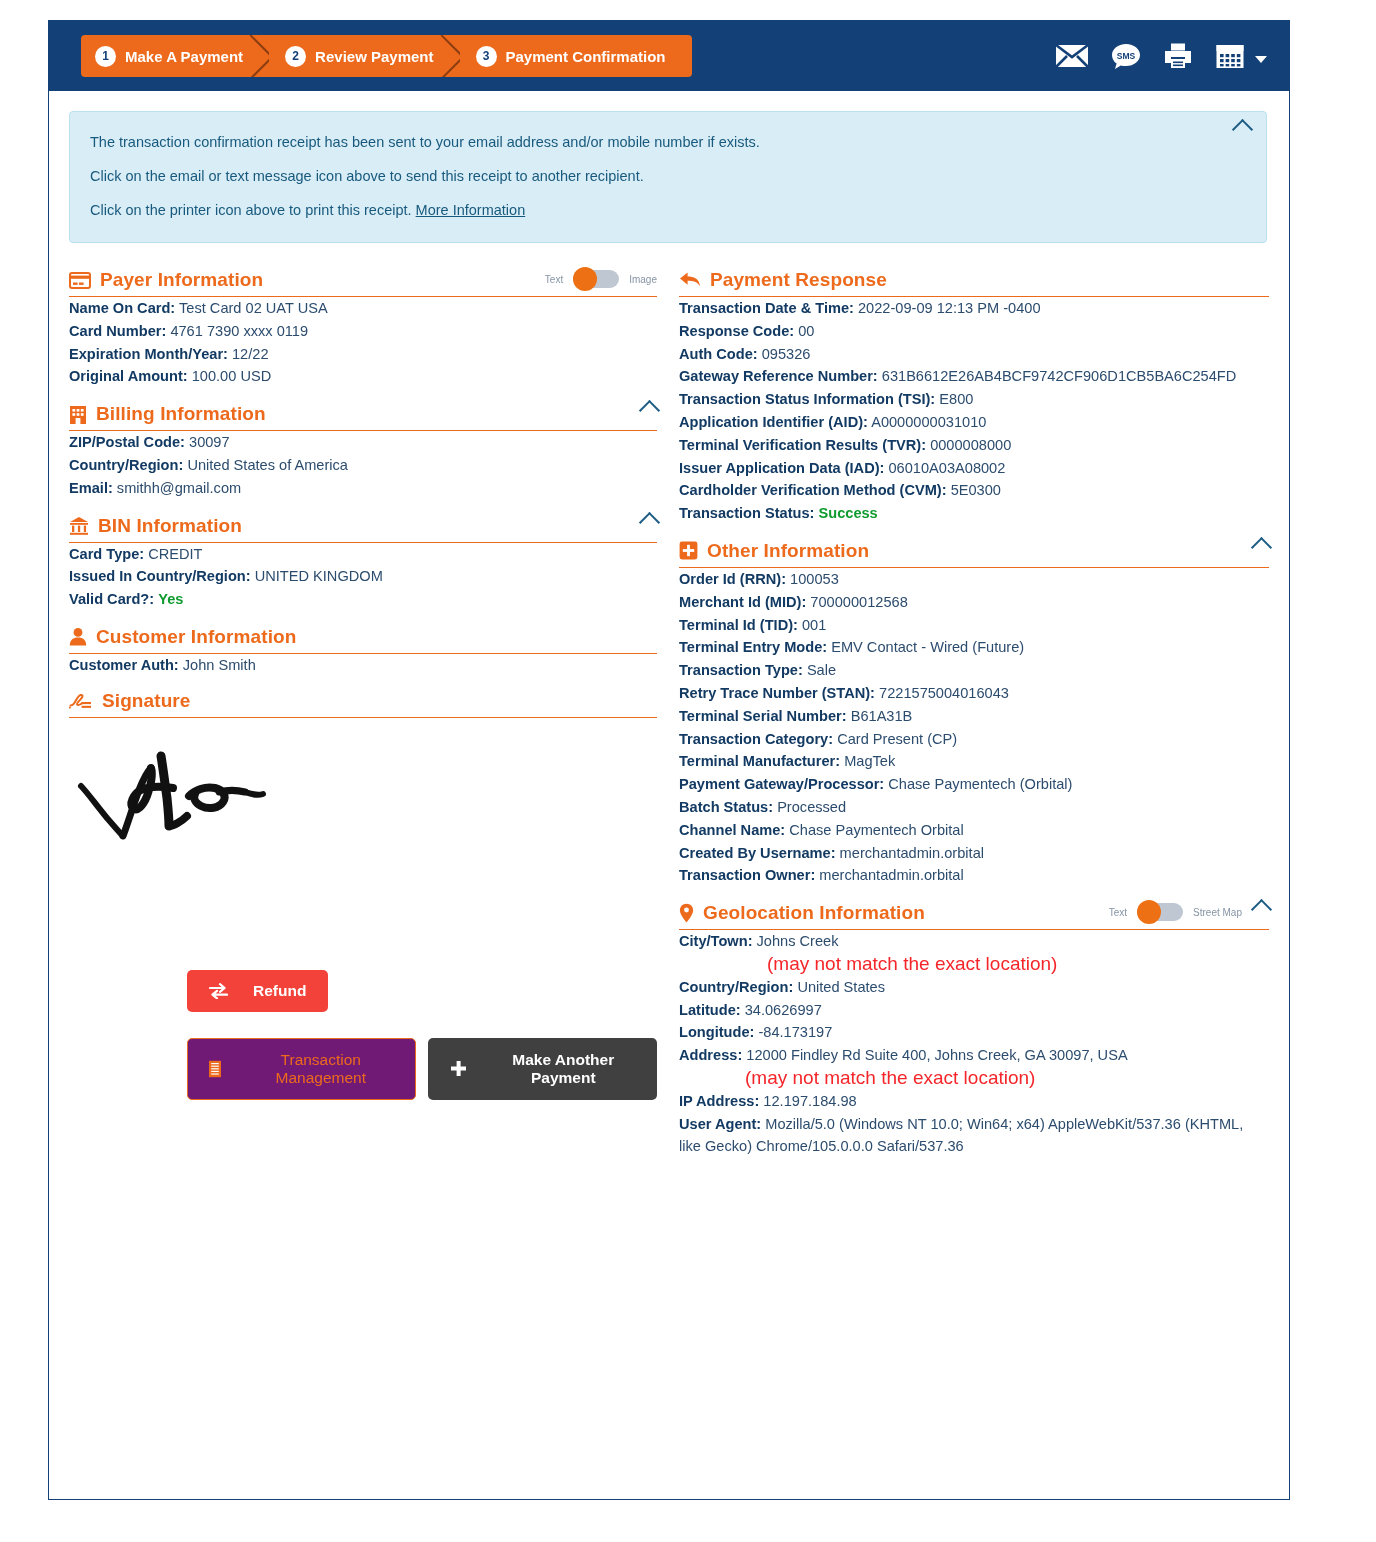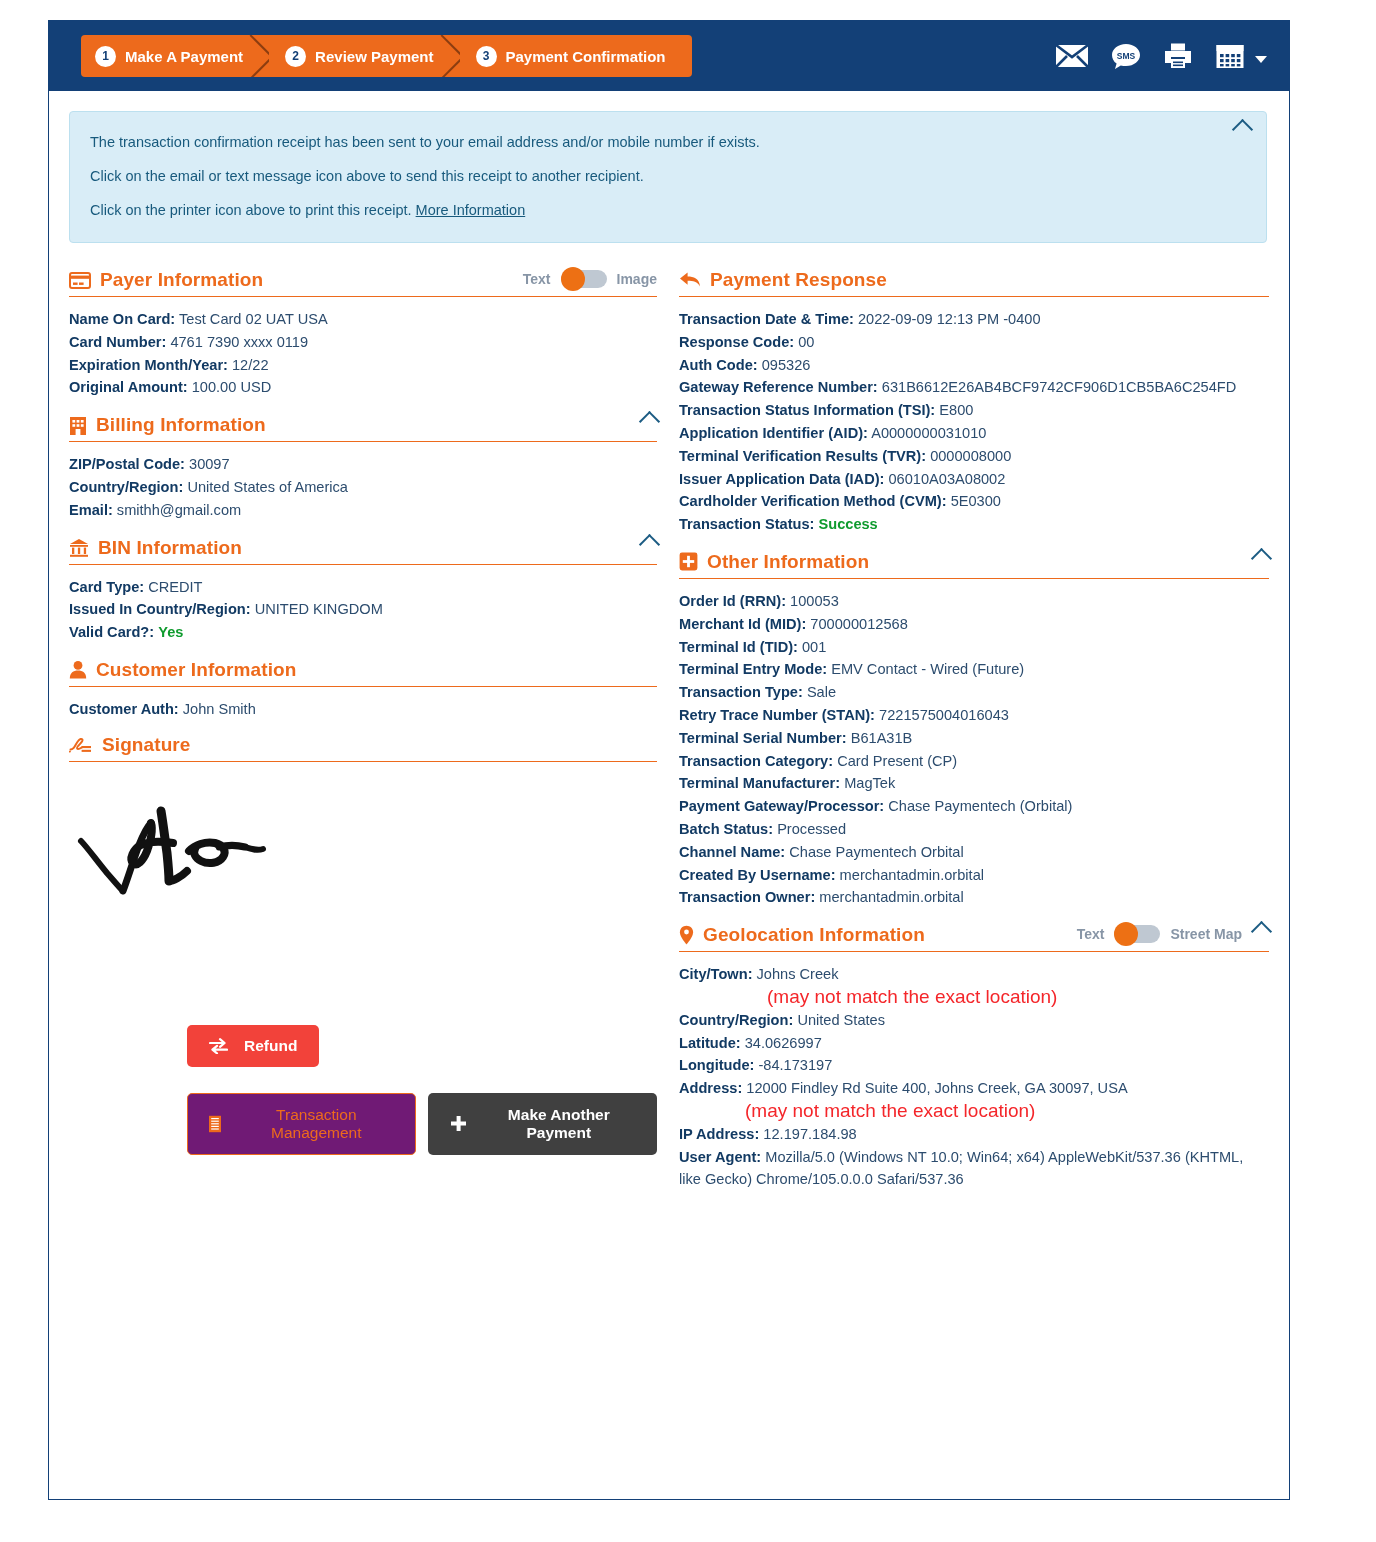--- a/index.html
+++ b/index.html
@@ -143,40 +143,40 @@
   }
   .col-left  { width: 600px; flex: none; padding-right: 12px; box-sizing: border-box; }
   .col-right { width: 600px; flex: none; padding-left: 10px; box-sizing: border-box; }
 
   .sec-head {
     position: relative;
     display: flex;
     align-items: center;
     border-bottom: 1.5px solid #ED6A1C;
     padding-bottom: 5px;
-    margin-bottom: 11px;
+    margin-bottom: 0;
   }
   .sec-head .sec-icon { margin-right: 9px; display: flex; align-items: center; }
   .sec-title {
     color: #ED6A1C;
     font-size: 19px;
     font-weight: bold;
     letter-spacing: .1px;
   }
   .sec-head .spacer { flex: 1; }
   .sec-collapse { margin-left: 12px; margin-bottom: 3px; cursor: pointer; }
 
   
   .toggle-wrap {
     display: flex;
     align-items: center;
     gap: 10px;
-    font-size: 14px;
+    font-size: 10px;
     color: #8795A6;
-    font-weight: bold;
+    font-weight: normal;
     margin-bottom: 2px;
   }
   .switch {
     position: relative;
     width: 46px; height: 18px;
     background: #BFC8D2;
     border-radius: 10px;
     cursor: pointer;
   }
   .switch .knob {
@@ -203,21 +203,21 @@
 
   
   .sig-area { height: 150px; padding-top: 16px; }
 
   
   .btn-row-1 { padding: 0 0 0 118px; margin-top: 86px; }
   .btn-row-2 { padding: 0 0 0 118px; margin-top: 26px; display: flex; gap: 12px; }
   .btn {
     display: inline-flex;
     align-items: center;
-    gap: 16px;
+    gap: 25px;
     border: none;
     border-radius: 5px;
     font-family: "Liberation Sans", sans-serif;
     font-size: 15.5px;
     font-weight: bold;
     cursor: pointer;
     box-sizing: border-box;
   }
   .btn-refund {
     background: #F2423A;

